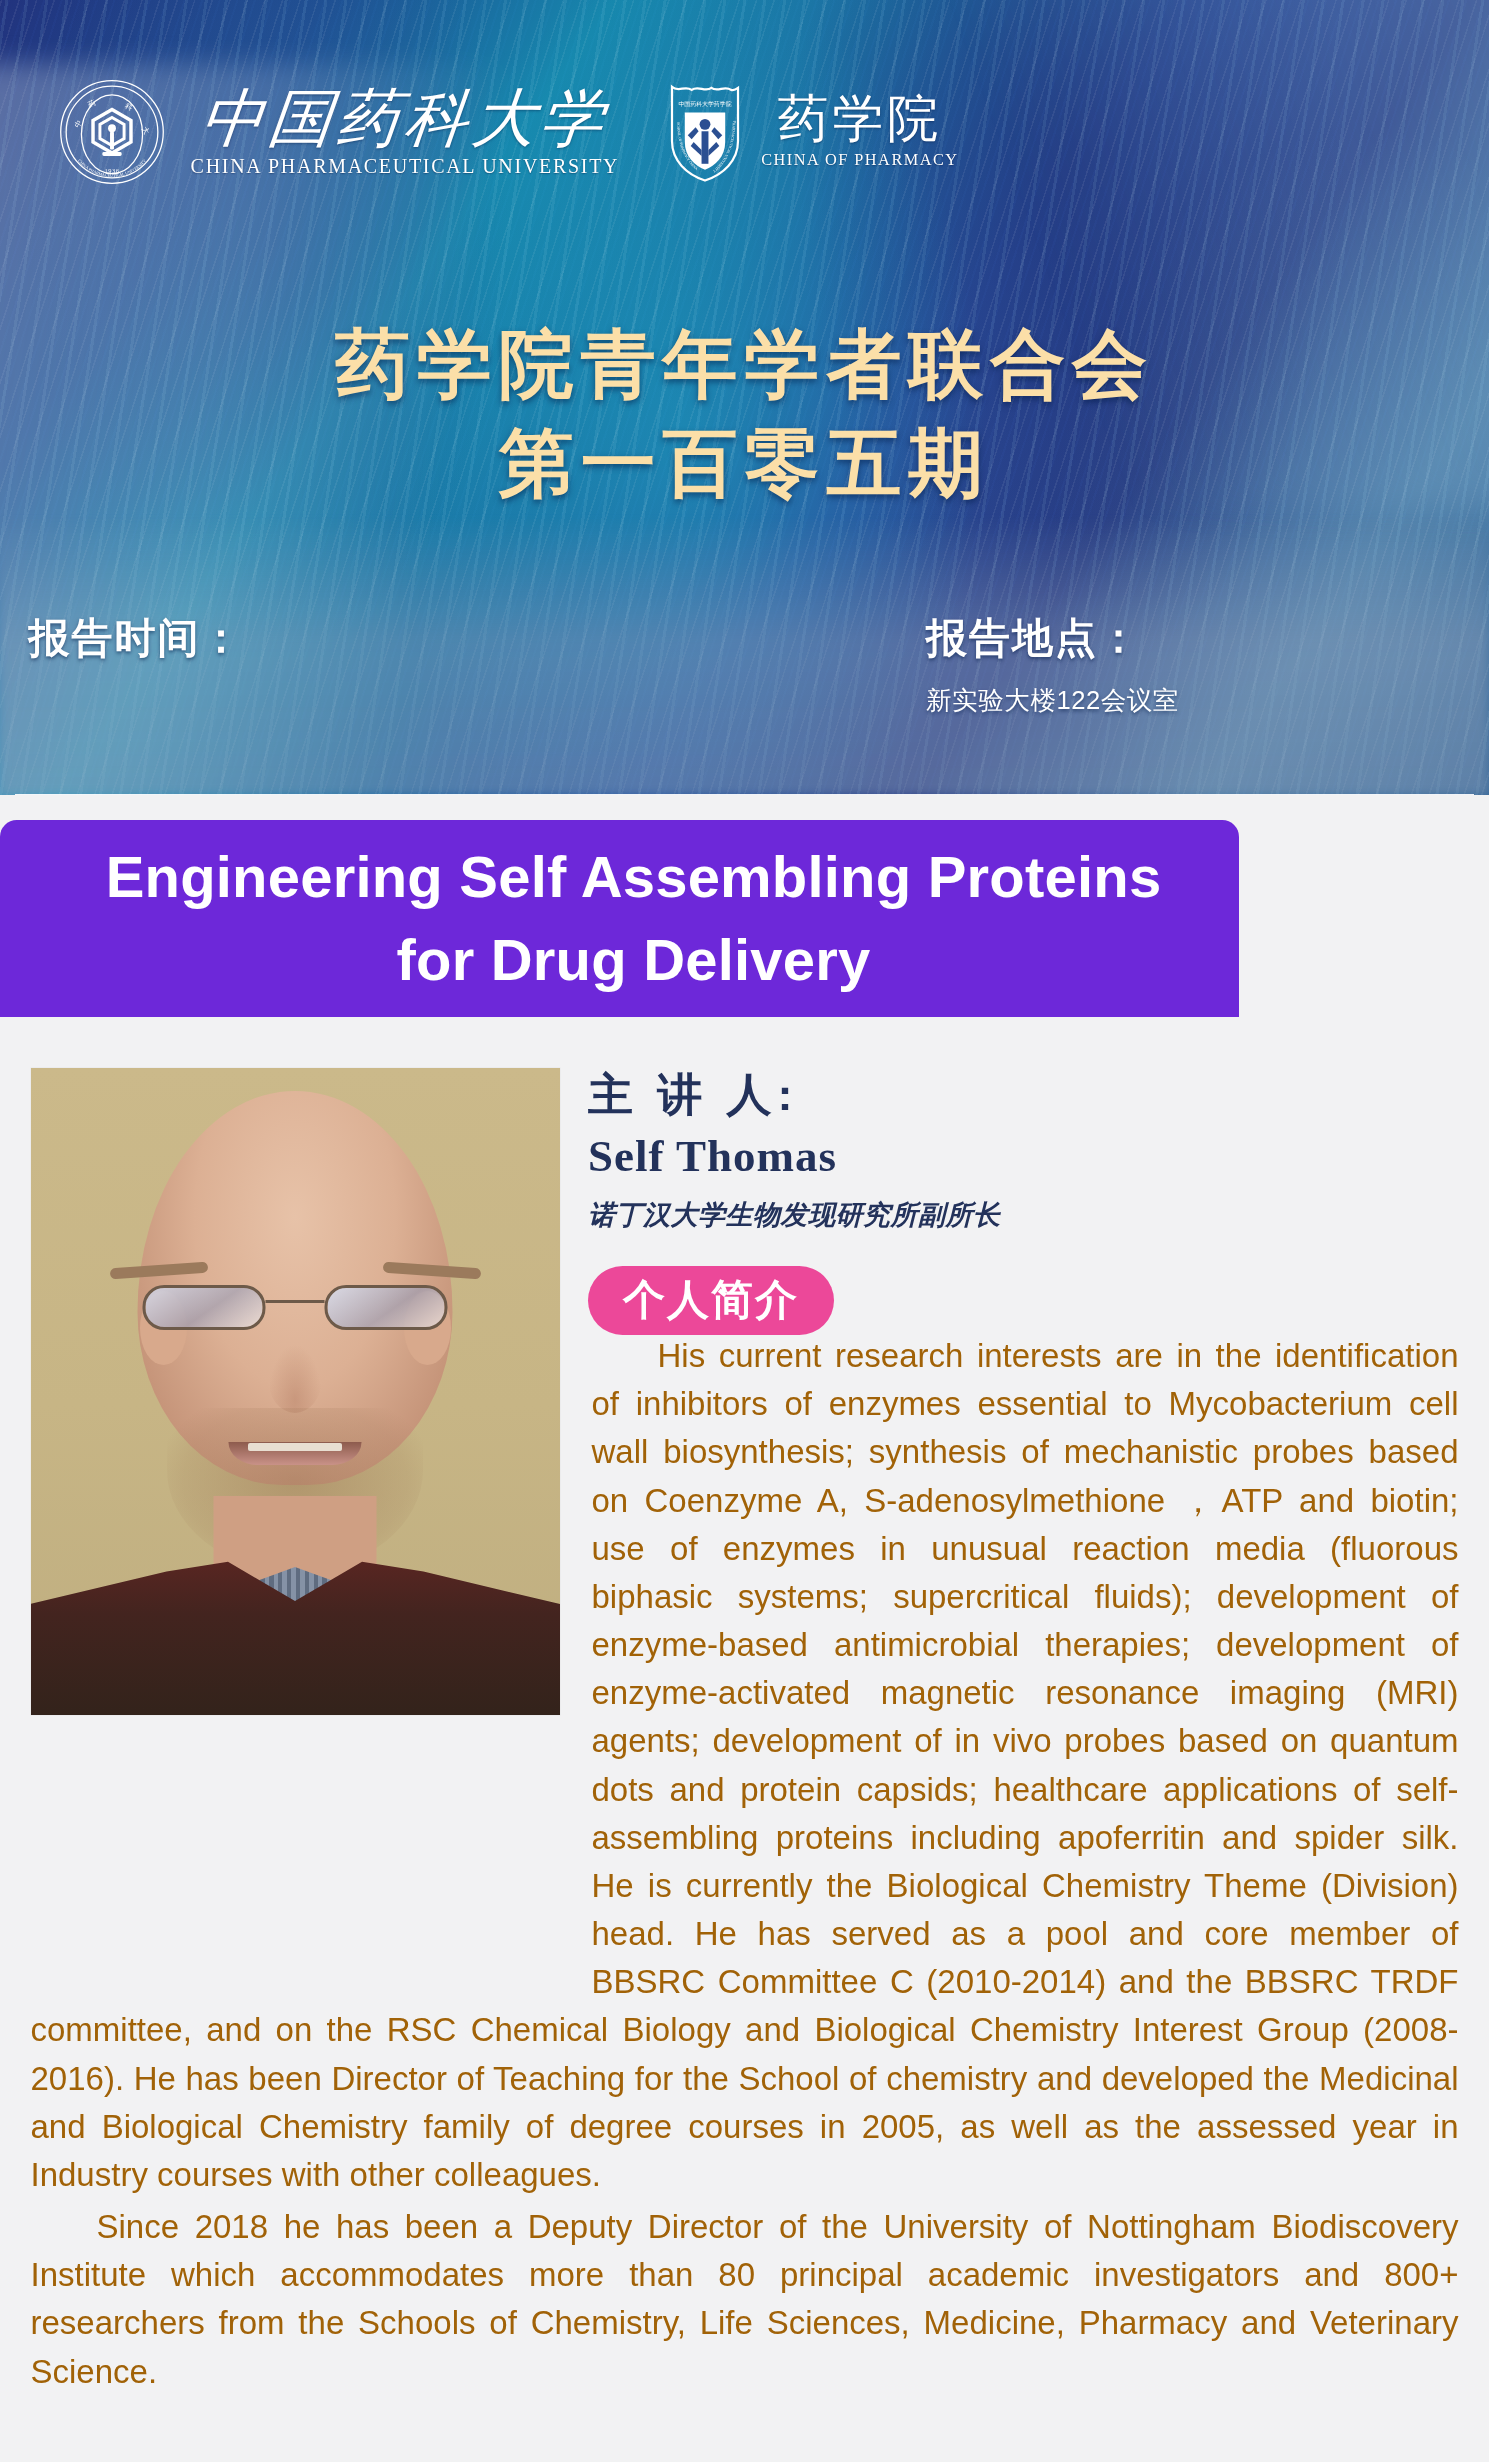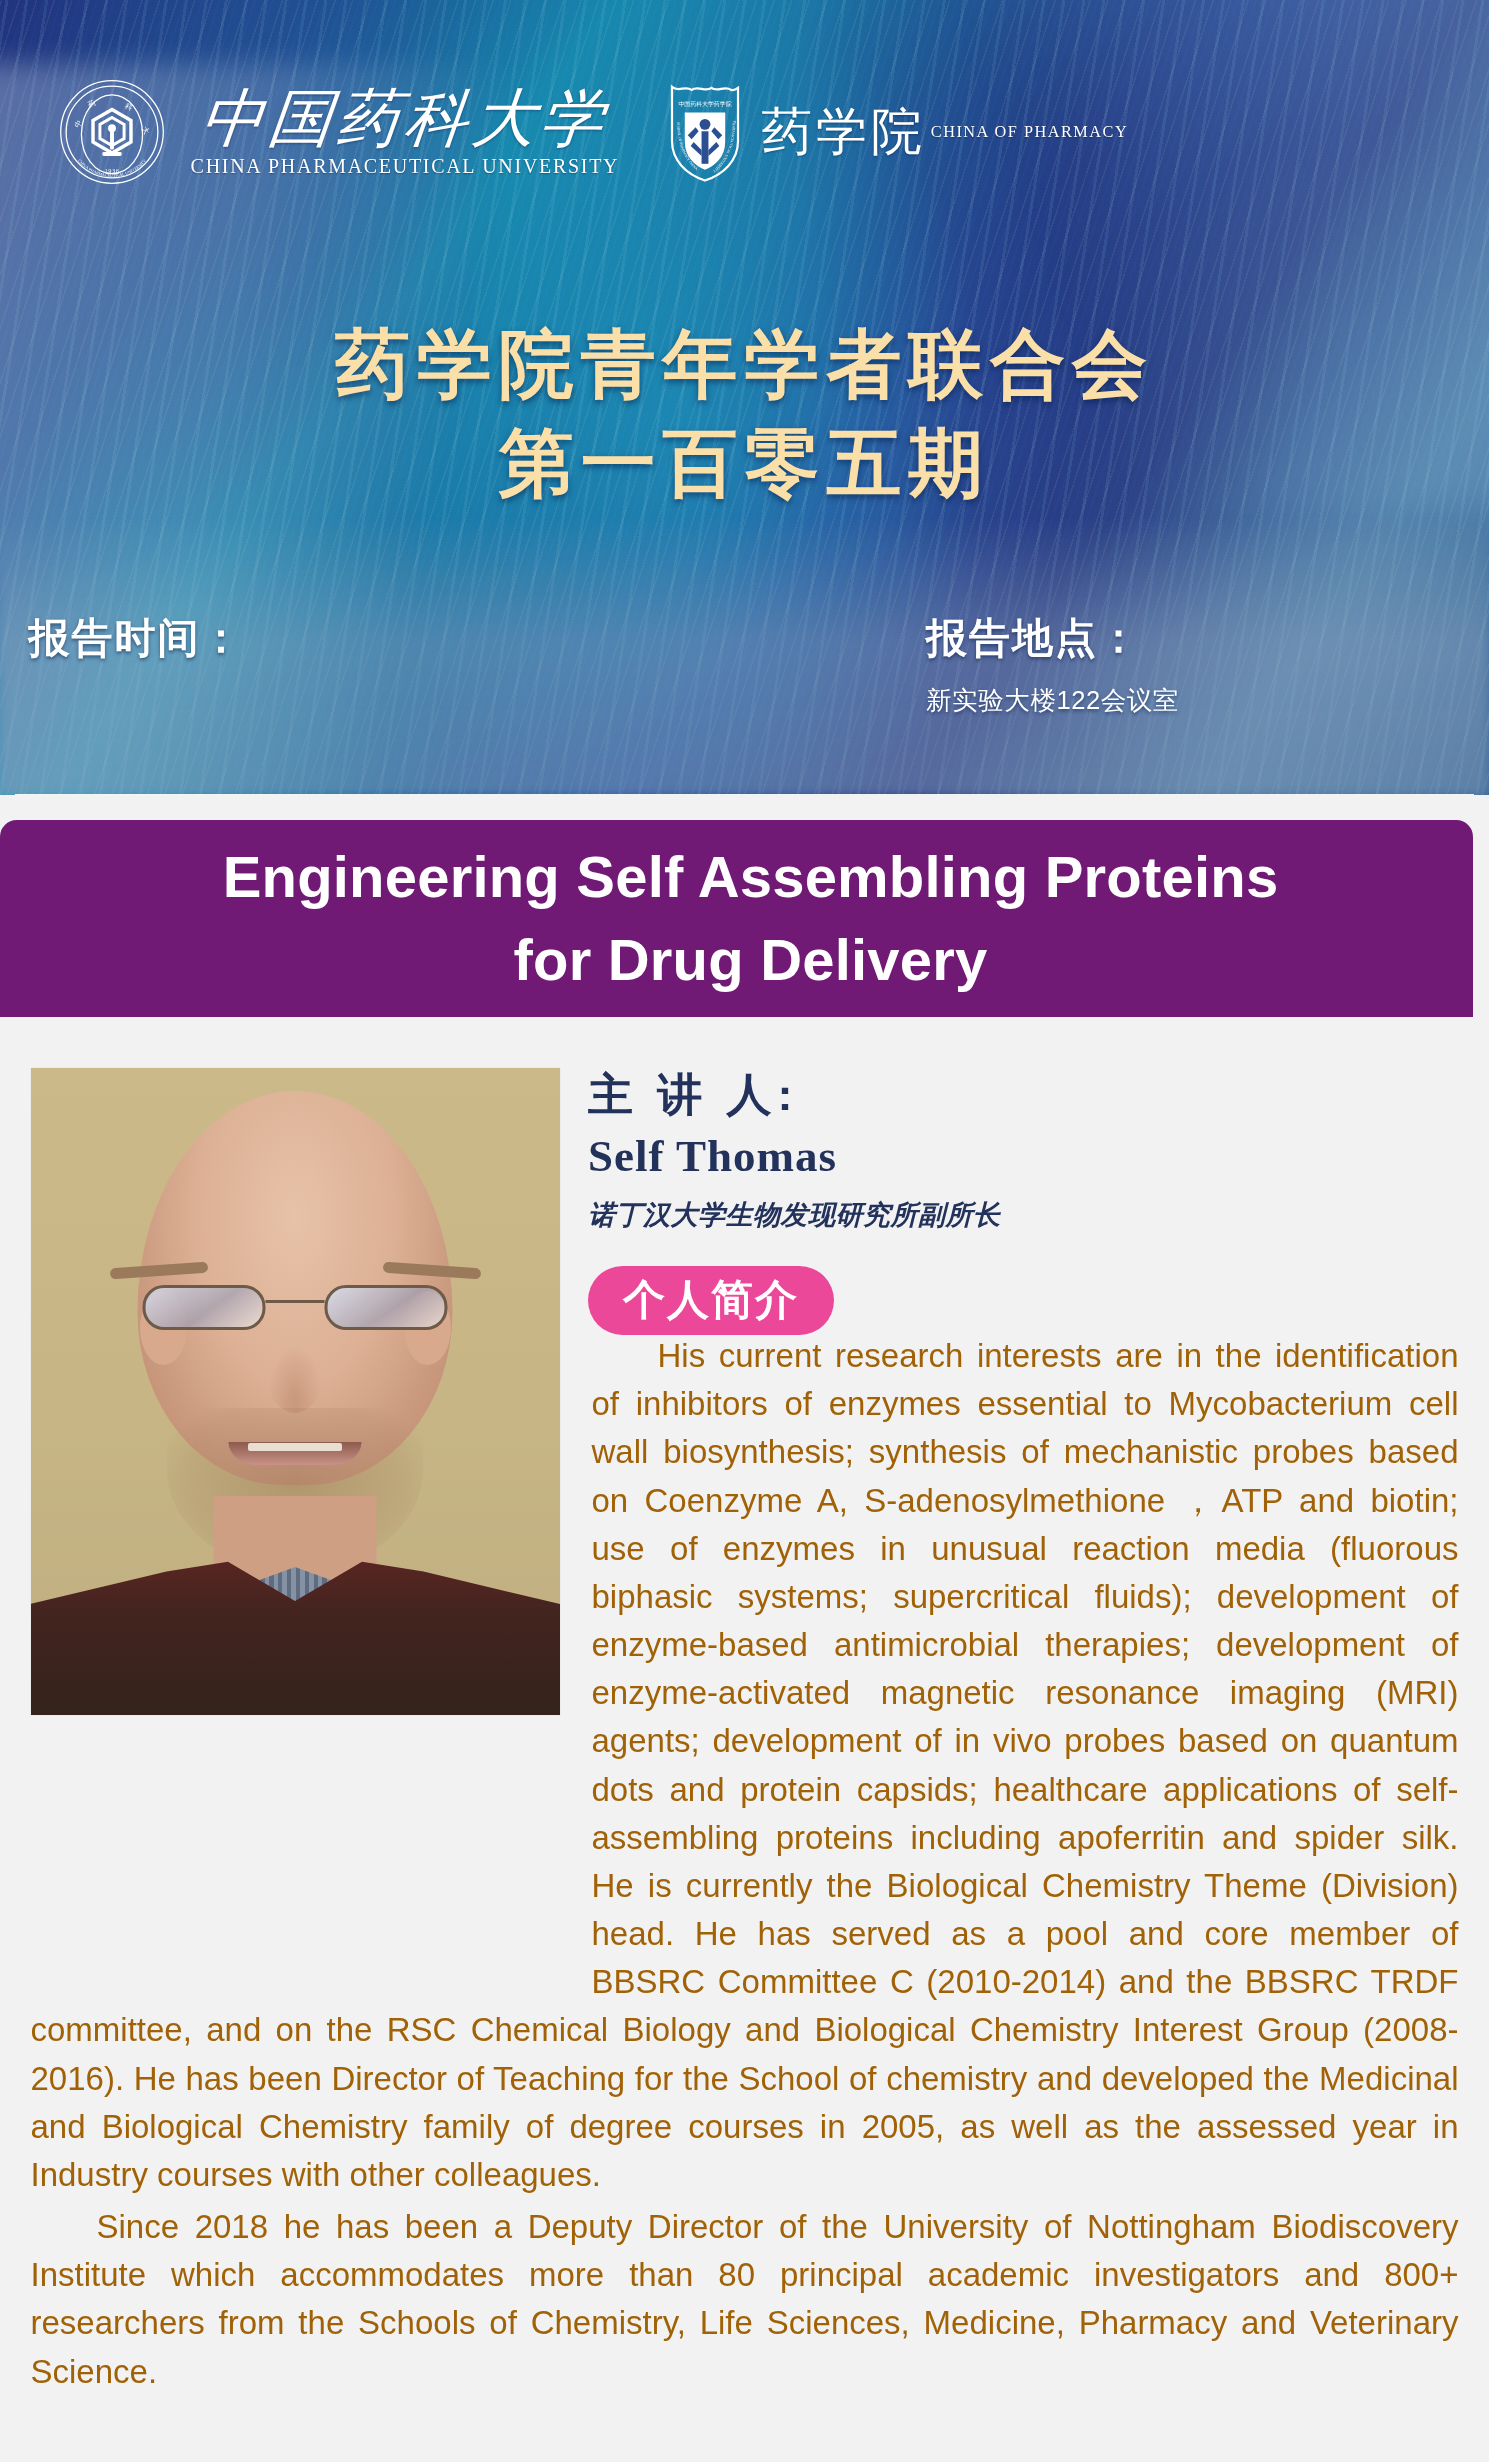--- a/index.html
+++ b/index.html
@@ -72,21 +72,21 @@
     text-shadow:0 1px 2.5px rgba(0,20,60,.40);
     transform:skewX(-6deg);
   }
   .cpu-en{
     font-family:"Liberation Serif", serif;
     font-size:20px; color:#fff; letter-spacing:1.7px; white-space:nowrap;
     text-shadow:0 0.5px 1.5px rgba(0,20,60,.40);
   }
   .shield-wrap{ margin-left:22.7px; display:flex; align-items:center; gap:19.7px; }
   .shield{ width:74px; height:101px; flex:0 0 auto; }
-  .sop-name{ display:flex; flex-direction:row; align-items:center; gap:4.9px; }
+  .sop-name{ display:flex; flex-direction:column; align-items:center; gap:4.9px; }
   .sop-cn{
     font-family:"Liberation Serif", serif;
     font-size:51px; color:#fff; letter-spacing:3.9px; font-weight:400; line-height:1;
     text-shadow:0 1px 2.5px rgba(0,20,60,.40);
   }
   .sop-en{
     font-family:"Liberation Serif", serif;
     font-size:16.3px; color:#fff; letter-spacing:1.5px; white-space:nowrap;
     text-shadow:0 0.5px 1.5px rgba(0,20,60,.40);
   }
@@ -122,22 +122,22 @@
   .meta .place{ left:926px; top:4.9px; }
   .meta .place .val{ font-size:25.6px; }
 
   .hr-white{
     position:absolute; left:14.8px; right:14.8px; top:794px; height:2.5px;
     background:rgba(255,255,255,.92);
   }
 
   
   .talk-banner{
-    position:absolute; left:0; top:820px; width:1473px; height:197px;
-    background:#701a75;
+    position:absolute; left:0; top:820px; width:1239px; height:197px;
+    background:#6d28d9;
     border-top-left-radius:16.7px; border-top-right-radius:16.7px;
     display:flex; align-items:center; justify-content:center;padding-left:28px;
   }
   .talk-banner .txt{
     text-align:center; color:#fff;
     font-family:"Liberation Sans", sans-serif;
     font-weight:700; font-size:58px; line-height:1.42; letter-spacing:0.2px;
     padding:0 54px;
   }
 

